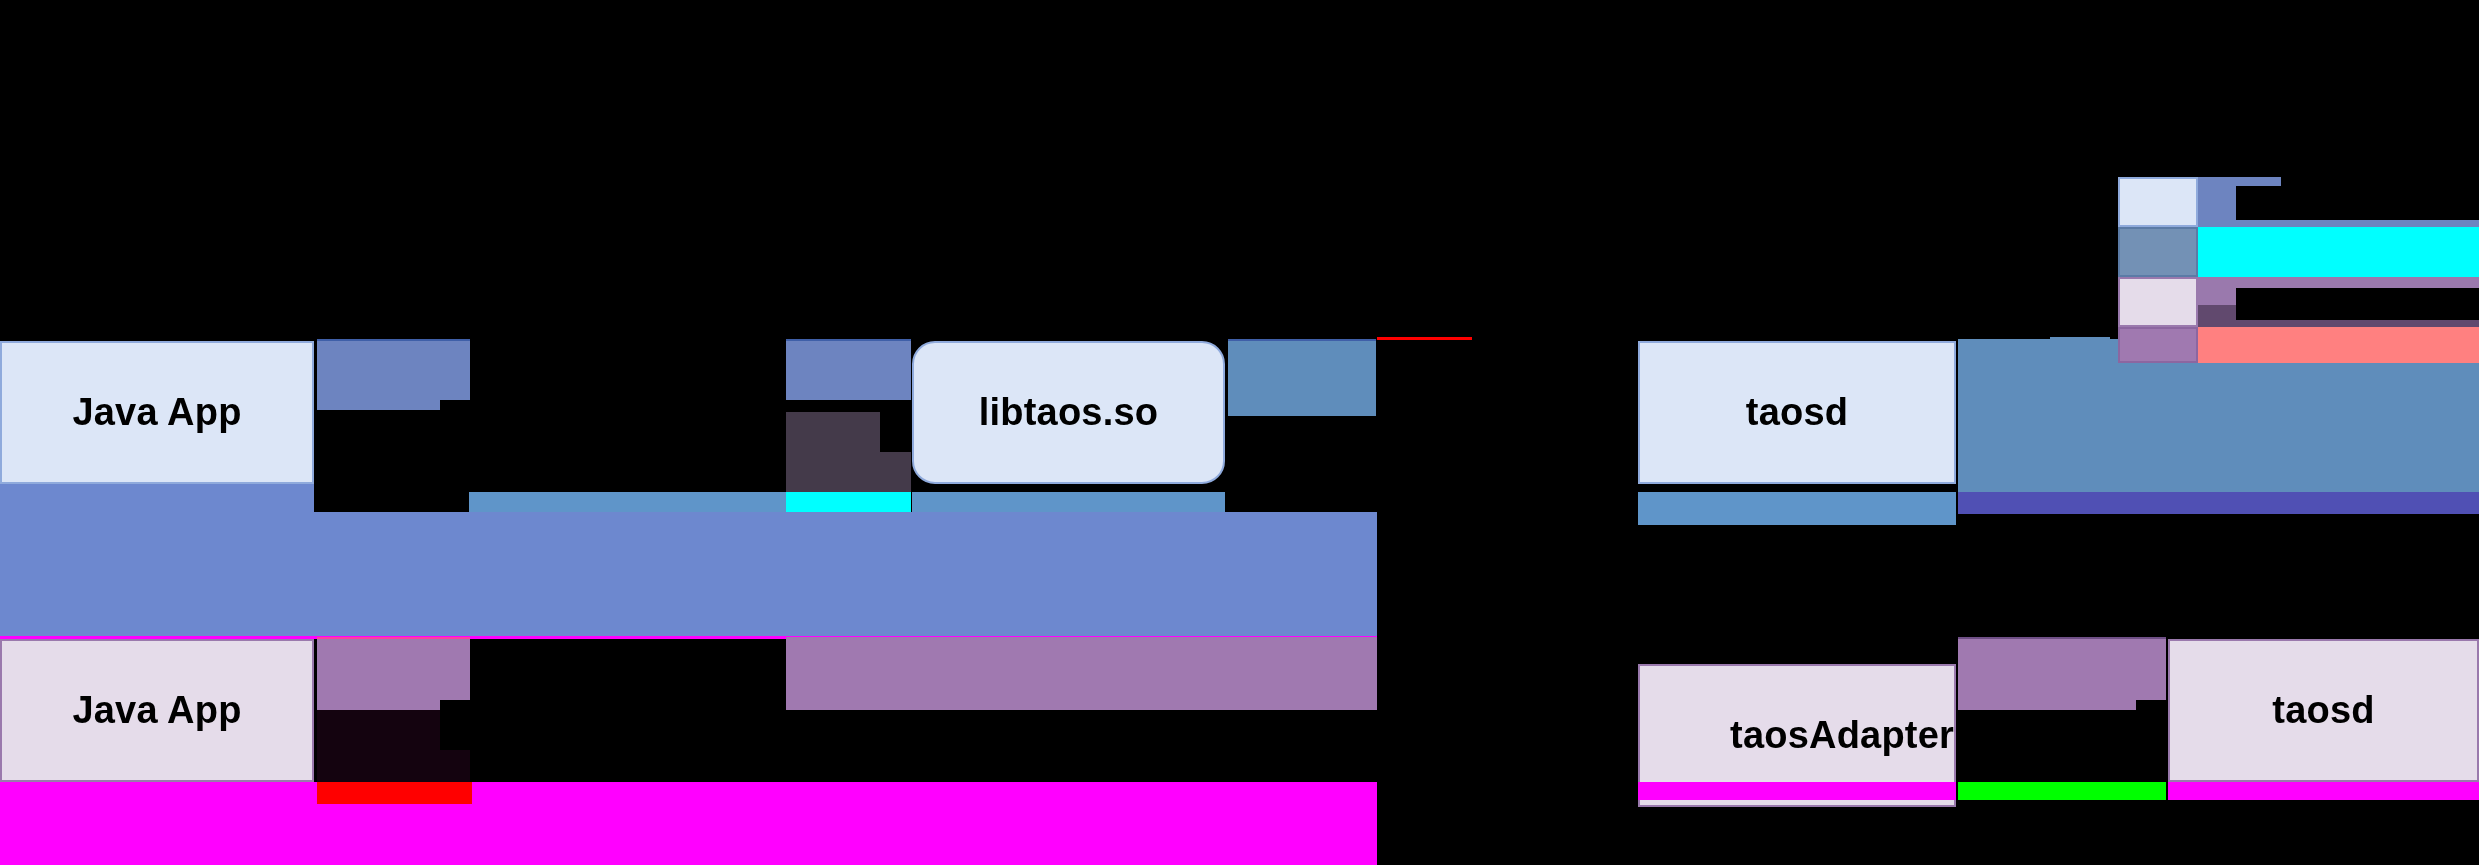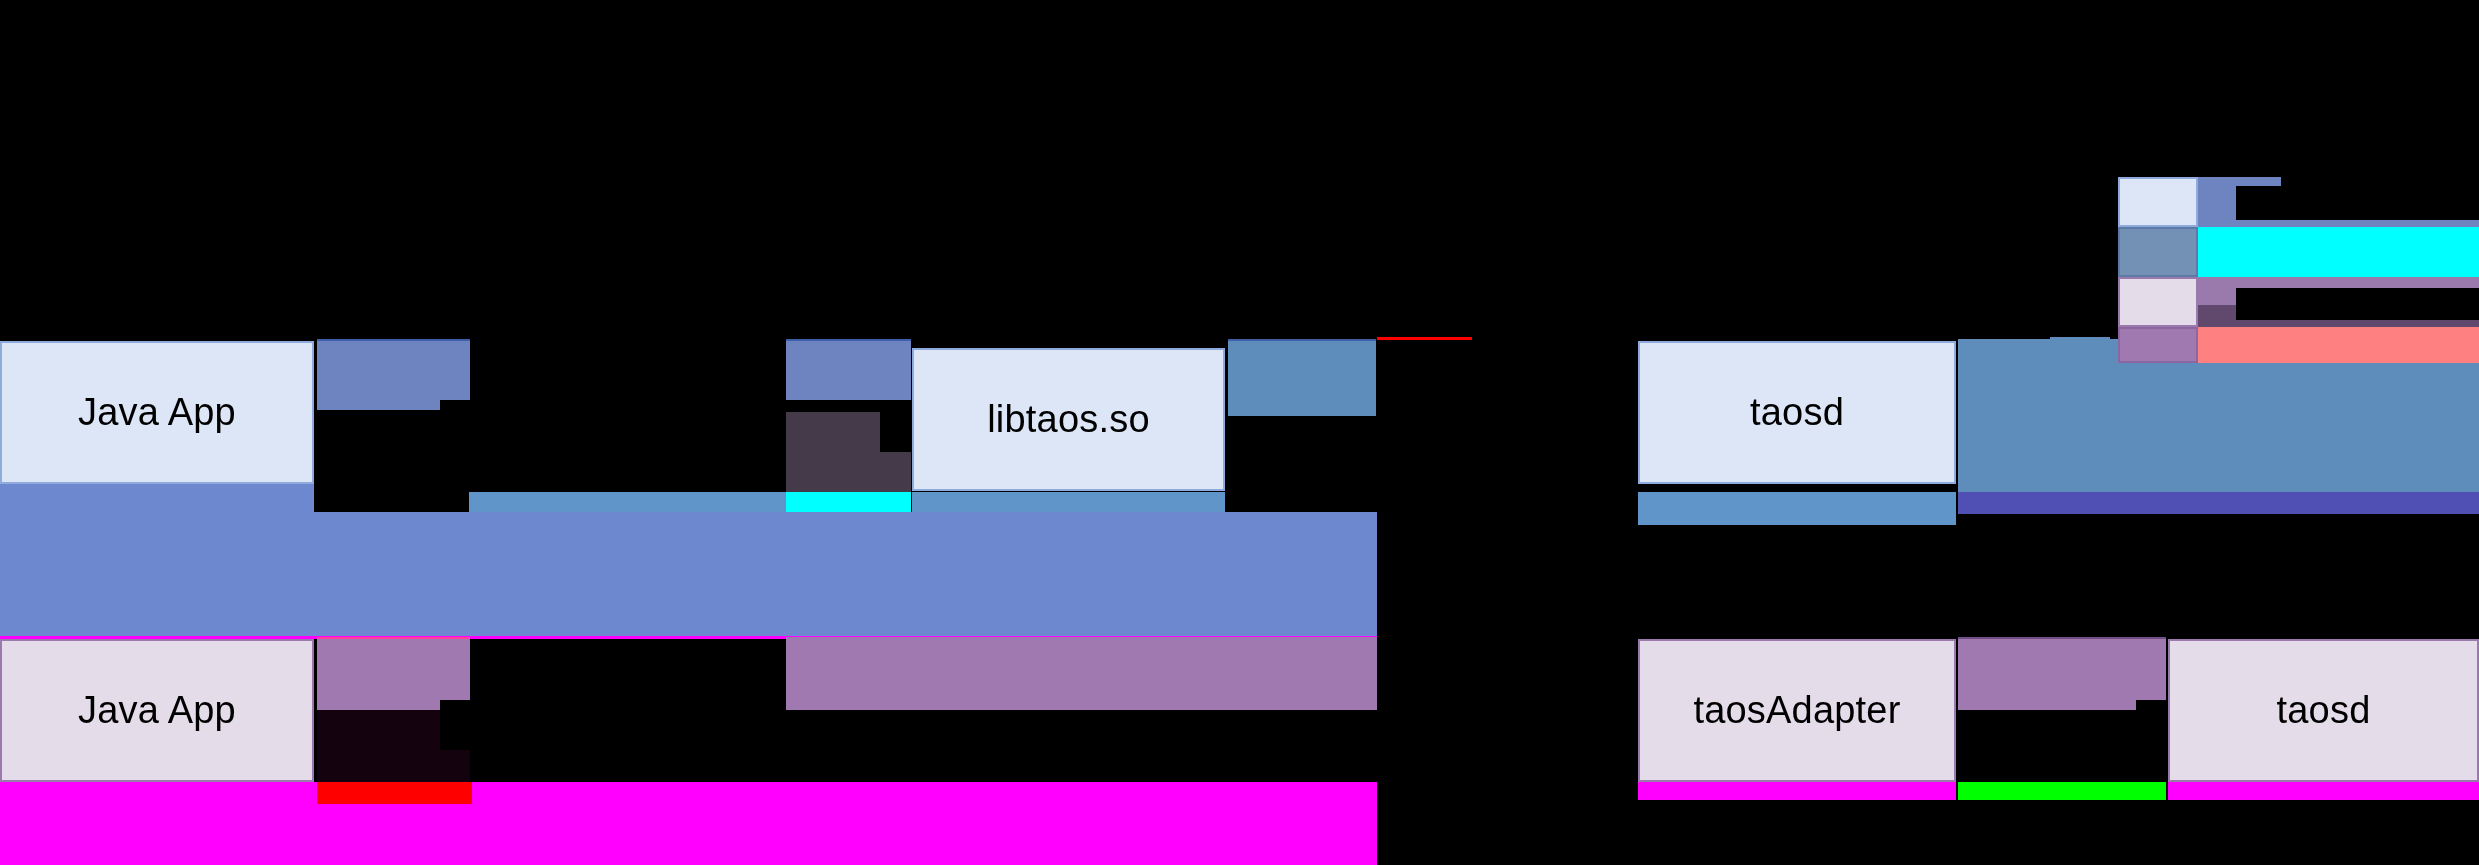--- a/index.html
+++ b/index.html
@@ -1,18 +1,18 @@
 <!DOCTYPE html>
 <html><head>
 <meta charset="utf-8">
 <style>
   html,body{margin:0;padding:0;background:#000;}
   #root{position:relative;width:2479px;height:865px;background:#000000;
         font-family:"Liberation Sans",sans-serif;overflow:hidden;}
-  .abs{position:absolute;}
+  .abs{position:absolute;font-weight:bold;}
   .node{box-sizing:border-box;display:flex;align-items:center;justify-content:center;
         font-size:38px;color:#000;letter-spacing:.2px;}
   .node-blue{background:#dce6f7;border:2px solid #8faadc;}
   .node-purple{background:#e5dcea;border:2px solid #9a79ad;}
   .band{box-sizing:border-box;}
   .legend-sw{box-sizing:border-box;border:2px solid;}
   .redact{background:#000;}
 </style>
 </head>
 <body>
@@ -27,21 +27,21 @@
   <div class="abs redact" style="left:317px;top:410px;width:153px;height:96px;"></div>
   <div class="abs redact" style="left:440px;top:400px;width:30px;height:50px;"></div>
 
 
   <div class="abs band" style="left:786px;top:339px;width:125px;height:104px;background:#6d84c0;border-top:2px solid #3f5fa8;"></div>
   <div class="abs" style="left:786px;top:410px;width:125px;height:96px;background:#443a4a;"></div>
   <div class="abs redact" style="left:880px;top:400px;width:31px;height:52px;"></div>
   <div class="abs redact" style="left:786px;top:400px;width:98px;height:12px;"></div>
   <div class="abs" style="left:786px;top:492px;width:125px;height:33px;background:#00ffff;"></div>
 
-  <div class="abs node node-blue" style="left:912px;top:348px;width:313px;height:143px;">
+  <div class="abs node node-blue" style="left:912px;top:341px;width:313px;height:143px;border-radius:23px;">
     <span>libtaos.so</span>
   </div>
 
   <div class="abs band" style="left:1228px;top:339px;width:148px;height:77px;background:#5f8dbb;border-top:2px solid #3f5fa8;"></div>
   <div class="abs" style="left:1377px;top:337px;width:95px;height:3px;background:#ff0000;"></div>
 
   <div class="abs node node-blue" style="left:1638px;top:341px;width:318px;height:143px;">
     <span>taosd</span>
   </div>
 
@@ -66,21 +66,21 @@
   <div class="abs redact" style="left:440px;top:700px;width:30px;height:50px;"></div>
   <div class="abs" style="left:317px;top:782px;width:153px;height:20px;background:#ff0000;"></div>
 
 
   <div class="abs band" style="left:786px;top:637px;width:591px;height:104px;background:#a079b0;"></div>
   <div class="abs redact" style="left:786px;top:710px;width:591px;height:72px;"></div>
 
   <div class="abs band" style="left:0px;top:782px;width:1377px;height:83px;background:#ff00ff;"></div>
   <div class="abs" style="left:317px;top:782px;width:155px;height:22px;background:#ff0000;"></div>
 
-  <div class="abs node node-purple" style="left:1638px;top:639px;width:318px;height:143px;">
+  <div class="abs node node-purple" style="left:1638px;top:664px;width:318px;height:143px;justify-content:flex-end;">
     <span>taosAdapter</span>
   </div>
   <div class="abs" style="left:1638px;top:782px;width:318px;height:18px;background:#ff00ff;"></div>
 
   <div class="abs band" style="left:1958px;top:637px;width:208px;height:104px;background:#a079b0;border-top:2px solid #6f4f86;"></div>
   <div class="abs redact" style="left:1958px;top:710px;width:208px;height:72px;"></div>
   <div class="abs redact" style="left:2136px;top:700px;width:30px;height:50px;"></div>
   <div class="abs" style="left:1958px;top:782px;width:208px;height:18px;background:#00ff00;"></div>
 
   <div class="abs node node-purple" style="left:2168px;top:639px;width:311px;height:143px;">

